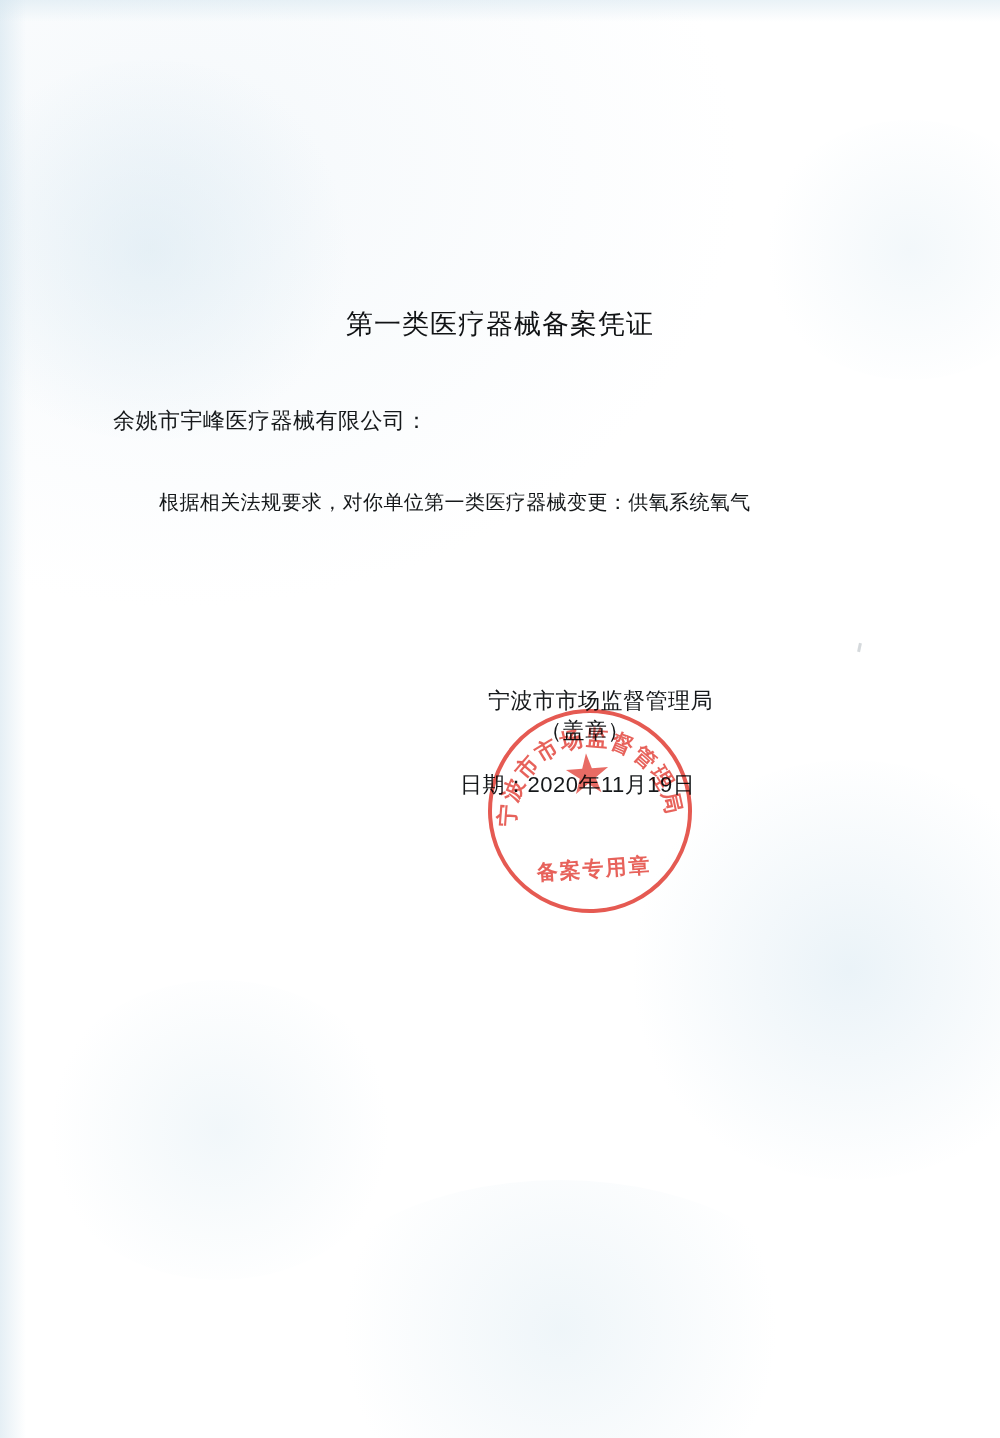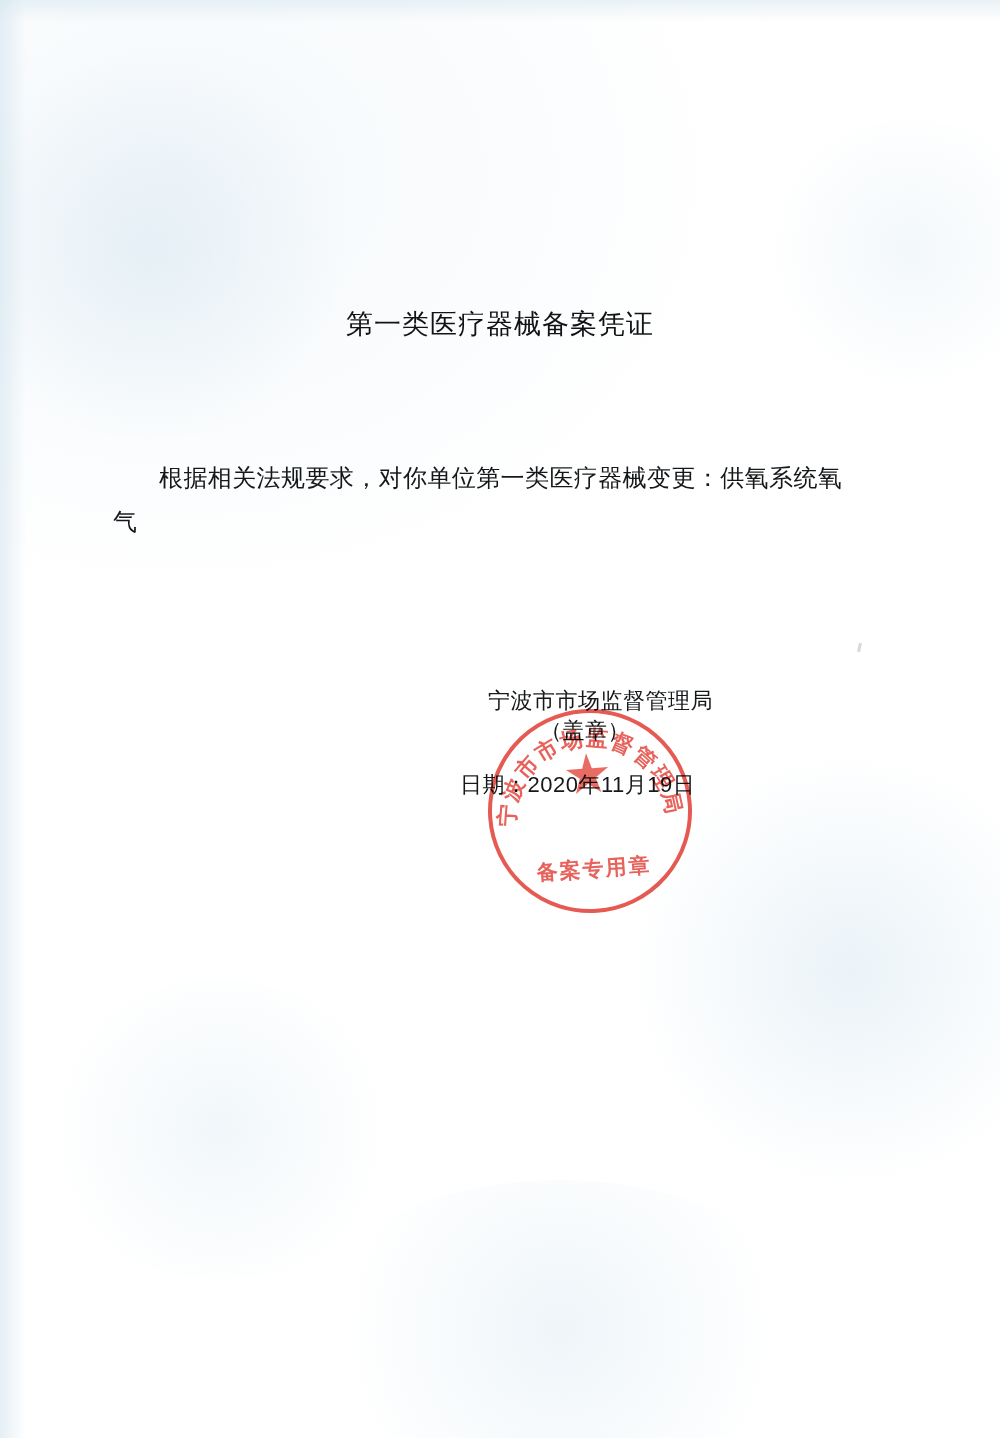--- a/index.html
+++ b/index.html
@@ -67,24 +67,24 @@
     position: absolute;
     top: 406px;
     left: 113px;
     font-size: 22px;
     color: #15181a;
     letter-spacing: 0.5px;
   }
 
   .body-text {
     position: absolute;
-    top: 456px;
+    top: 480px;
     left: 113px;
     width: 740px;
-    font-size: 24px;
+    font-size: 20px;
     line-height: 44px;
     color: #15181a;
     letter-spacing: 0.4px;
   }
   .body-text .indent { display: inline-block; width: 46px; }
 
   .signature-block {
     position: absolute;
     top: 686px;
     left: 460px;
@@ -169,20 +169,21 @@
   <div class="blotch b3"></div>
   <div class="blotch b4"></div>
   <div class="blotch b5"></div>
   <div class="edge-left"></div>
   <div class="edge-top"></div>
 
   <div class="speck" style="left:858px; top:643px; width:3px; height:9px; transform:rotate(12deg);"></div>
 
   <h1 class="doc-title">第一类医疗器械备案凭证</h1>
 
+  <div class="addressee">余姚市宇峰医疗器械有限公司：</div>
 
   <div class="body-text">
     <span class="indent"></span><span>根据相关法规要求，对你单位第一类医疗器械变更：供氧系统氧气</span><br>
   </div>
 
   <div class="signature-block">
     <div class="sig-org">宁波市市场监督管理局</div>
     <div class="sig-seal">（盖章）</div>
     <div class="sig-date">日期：2020年11月19日</div>
   </div>

